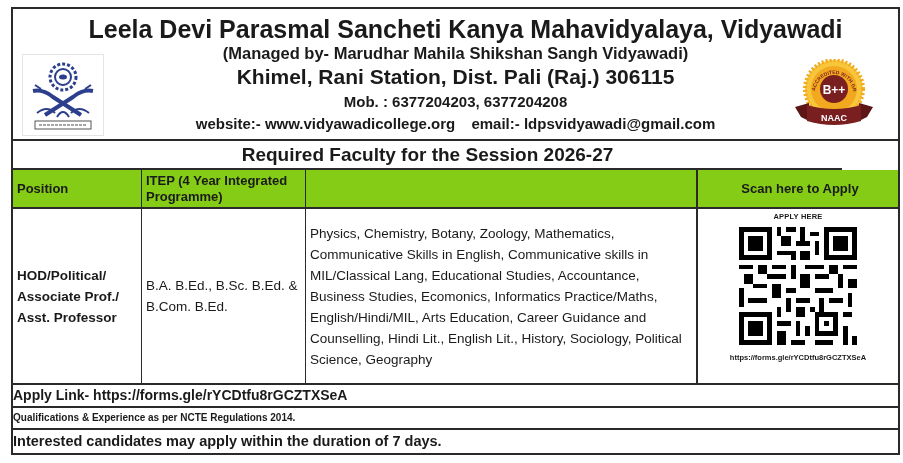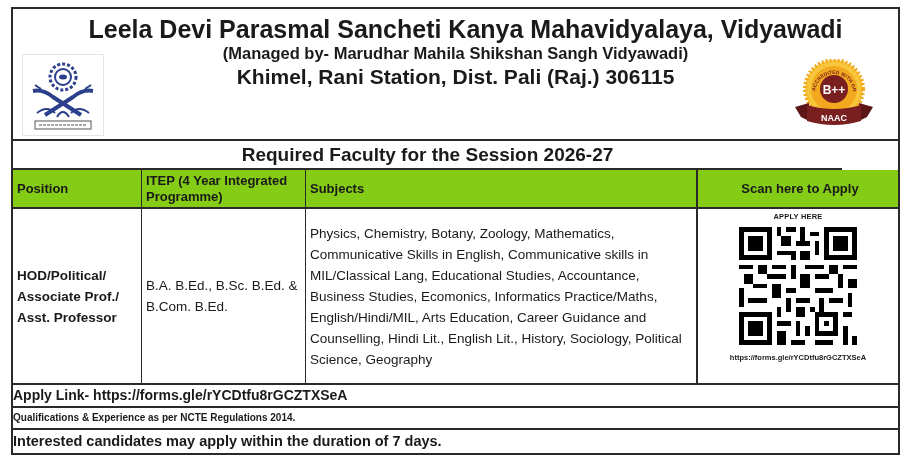--- a/index.html
+++ b/index.html
@@ -72,20 +72,25 @@
         <path d="M14 58 q10 -8 18 0 M66 58 q-10 -8 -18 0" stroke="#2b3f8c" stroke-width="2" fill="none"></path>
         <path d="M34 62 q6 -10 12 0" stroke="#2b3f8c" stroke-width="2" fill="none"></path>
         <rect x="12" y="66" width="56" height="8" fill="none" stroke="#555" stroke-width="1"></rect>
         <line x1="16" y1="70" x2="64" y2="70" stroke="#888" stroke-width="1.5" stroke-dasharray="3 1"></line>
       </svg>
     </div>
 
     <div class="h-line h-title">Leela Devi Parasmal Sancheti Kanya Mahavidyalaya, Vidyawadi</div>
     <div class="h-line h-managed">(Managed by- Marudhar Mahila Shikshan Sangh Vidyawadi)</div>
     <div class="h-line h-address">Khimel, Rani Station, Dist. Pali (Raj.) 306115</div>
+    <div class="h-line h-mob">Mob. : 6377204203, 6377204208</div>
+    <div class="h-line h-web">
+      <span>website:- www.vidyawadicollege.org</span>
+      <span>email:- ldpsvidyawadi@gmail.com</span>
+    </div>
 
     <div class="badge">
       <svg width="86" height="76" viewBox="0 0 86 76">
         <g transform="translate(43,30)">
           <circle r="29" fill="#f7c63a"></circle>
           <g fill="#f2a91f">
             <circle r="29" fill="none" stroke="#f2a91f" stroke-width="4" stroke-dasharray="2 2"></circle>
           </g>
           <circle r="23" fill="#f2a91f"></circle>
           <circle r="14" fill="#7a1f1f"></circle>
@@ -101,21 +106,20 @@
         <text x="43" y="62" text-anchor="middle" font-size="9" font-weight="bold" fill="#ffffff" font-family="Liberation Sans, sans-serif">NAAC</text>
       </svg>
     </div>
   </div>
 
   <div class="title-row">Required Faculty for the Session 2026-27</div>
 
   <div class="thead">
     <div class="th th-pos">Position</div>
     <div class="th th-itep">ITEP (4 Year Integrated Programme)</div>
-    <div class="th th-sub">Subjects</div>
     <div class="th th-scan">Scan here to Apply</div>
   </div>
 
   <div class="vline" style="left:128px; top:161px; width:1px; height:213px;"></div>
   <div class="vline" style="left:292px; top:161px; width:1px; height:213px;"></div>
   <div class="vline" style="left:683px; top:161px; width:2px; height:213px;"></div>
 
   <div class="tbody">
     <div class="td td-pos">HOD/Political/ Associate Prof./ Asst. Professor</div>
     <div class="td td-itep">B.A. B.Ed., B.Sc. B.Ed. &amp; B.Com. B.Ed.</div>

